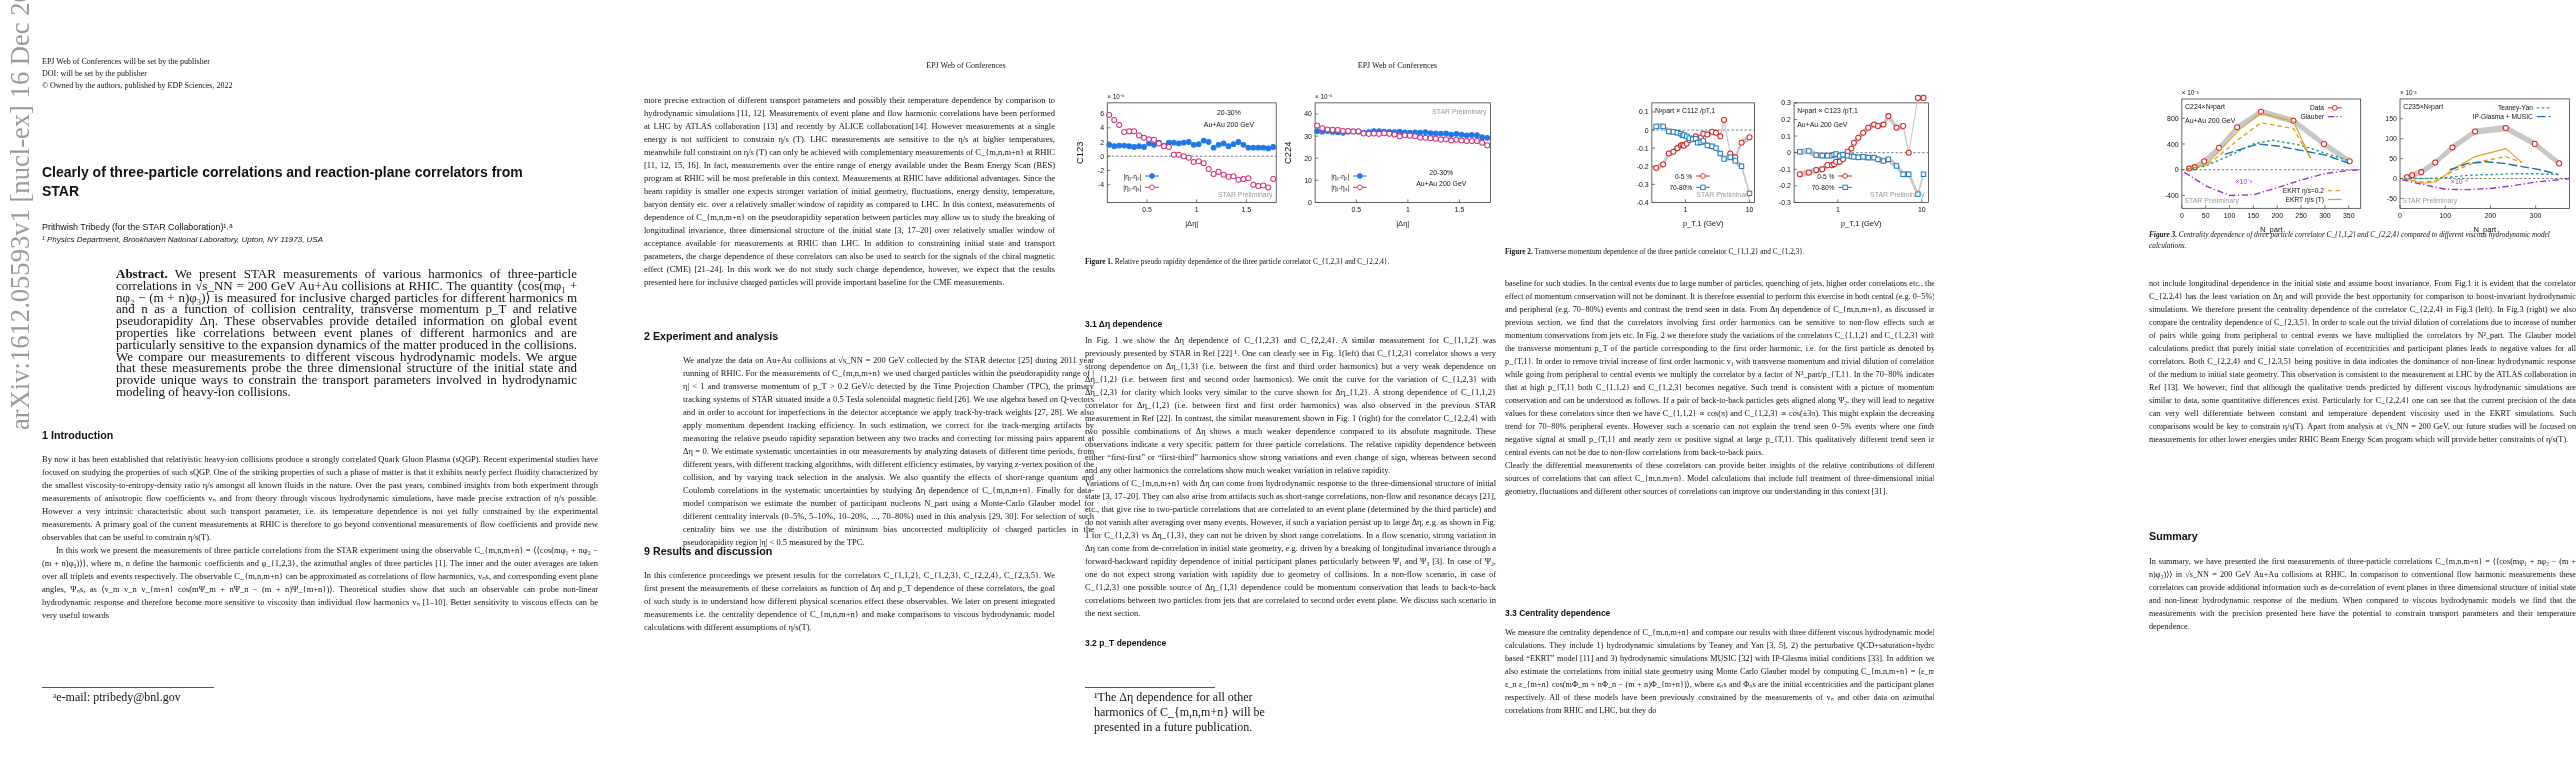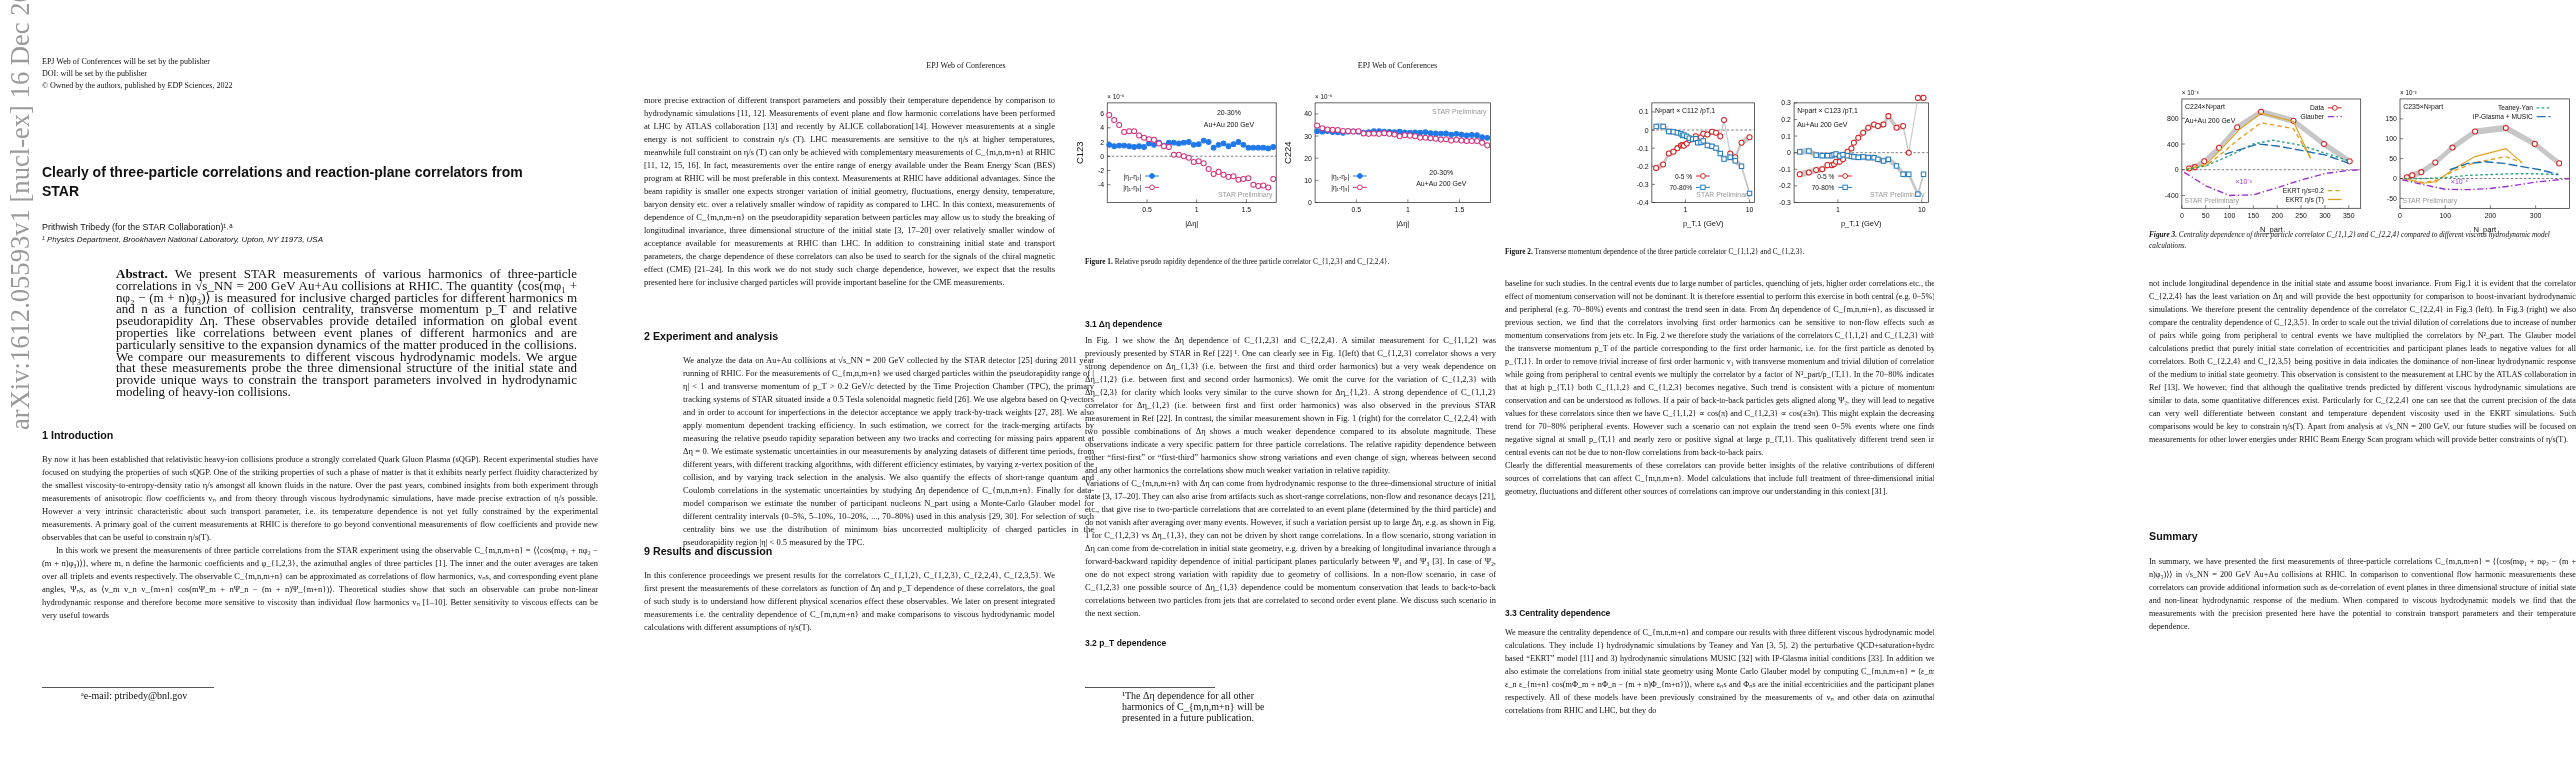--- a/index.html
+++ b/index.html
@@ -13,21 +13,21 @@
   .author{position:absolute;left:42px;top:222px;font-family:"Liberation Sans",sans-serif;font-size:8.9px;}
   .affil{position:absolute;left:42px;top:235px;font-family:"Liberation Sans",sans-serif;font-style:italic;font-size:8px;}
   .abstract{position:absolute;left:88px;top:268px;width:461px;font-size:13px;line-height:11.8px;text-align:justify;margin-left:28px;}
   .abstract b{font-weight:bold;}
   .h1{position:absolute;font-family:"Liberation Sans",sans-serif;font-weight:bold;font-size:10.7px;}
   .h2{position:absolute;font-family:"Liberation Sans",sans-serif;font-weight:bold;font-size:8.5px;}
   .body{position:absolute;font-size:8.5px;line-height:13px;text-align:justify;}
   .body p{margin:0;}
   .body p.ind{text-indent:14px;}
   .fn-rule{position:absolute;height:0.6px;background:#555;}
-  .fn{position:absolute;font-size:10px;margin-left:28px;}
+  .fn{position:absolute;font-size:12px;}
   .runhead{position:absolute;top:61px;font-size:8px;text-align:center;width:100%;left:0;}
   .caption{position:absolute;font-size:7.3px;line-height:10.7px;}
   .caption b{font-weight:bold;}
   svg text{font-family:"Liberation Sans",sans-serif;}
   .chart{position:absolute;}
 </style>
 </head>
 <body>
 
 <div class="page p1">

